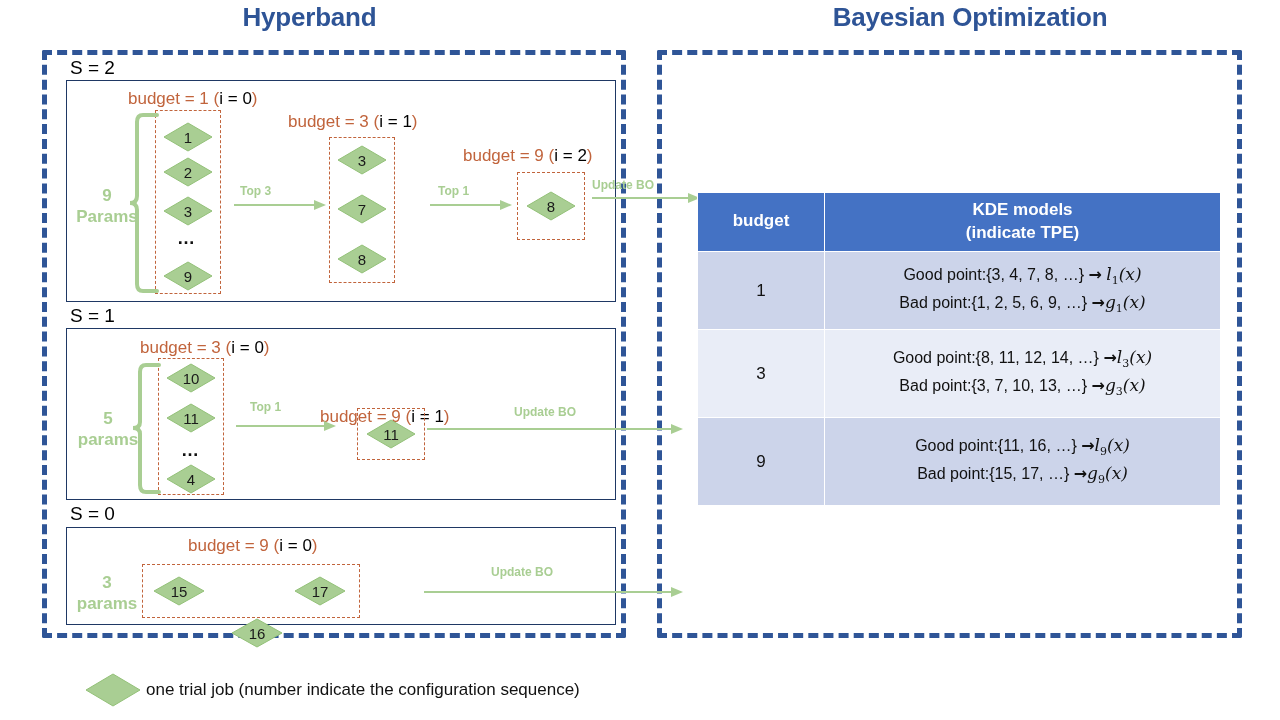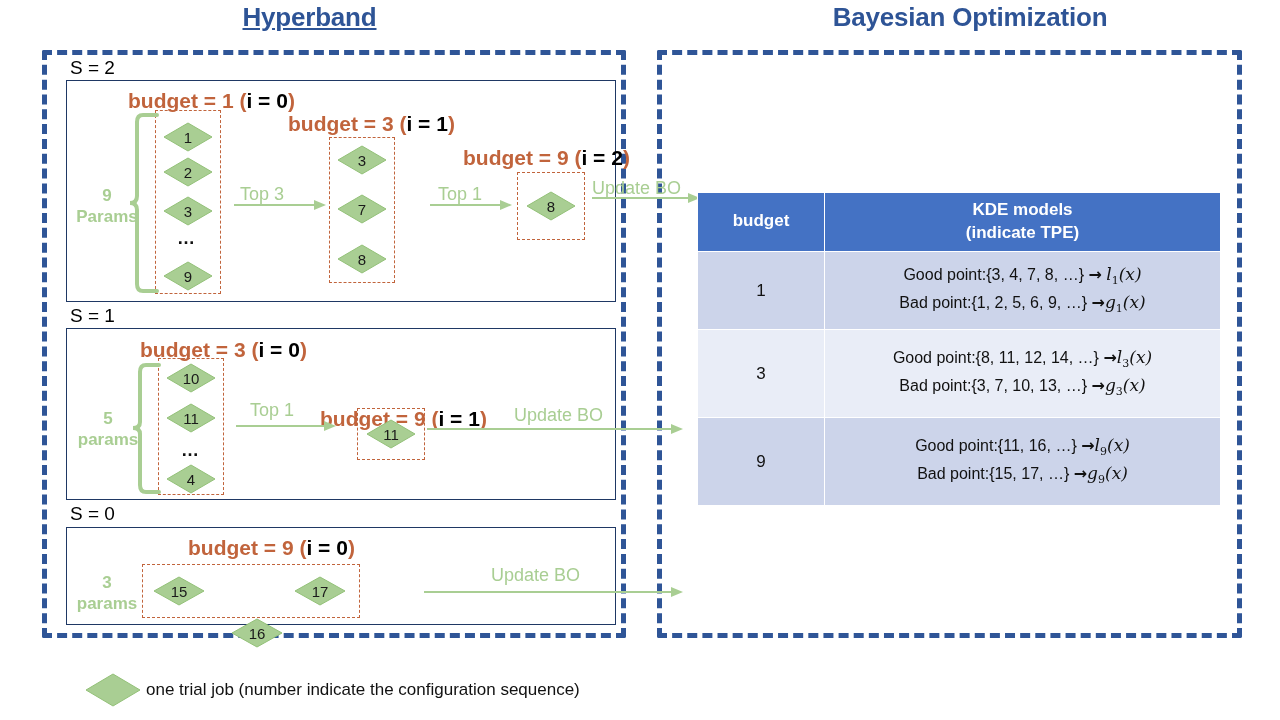--- a/index.html
+++ b/index.html
@@ -22,21 +22,21 @@
 
   
   .stage-box{
     border:1px solid #1F3864;box-sizing:border-box;background:transparent;
   }
 
   
   .s-label{font-size:19px;color:#000;}
 
   
-  .budget-label{font-size:21px;color:#C1643C;white-space:nowrap;font-weight:bold;}
+  .budget-label{font-size:17px;color:#C1643C;white-space:nowrap;}
   .budget-label .blk{color:#000000;}
 
   
   .group-box{
     border:1.5px dashed #C1643C;box-sizing:border-box;
   }
 
   
   .diamond{
     position:absolute;display:flex;align-items:center;justify-content:center;
@@ -47,21 +47,21 @@
     line-height:1;
   }
 
   
   .params-text{
     font-size:17px;color:#A9CE93;font-weight:bold;text-align:center;
     line-height:1.25;
   }
 
   
-  .arrow-label{font-size:18px;color:#A9CE93;font-weight:normal;white-space:nowrap;}
+  .arrow-label{font-size:12px;color:#A9CE93;font-weight:bold;white-space:nowrap;}
 
   .dots{font-size:18px;color:#111;font-weight:bold;letter-spacing:1px;}
 
   
   table.kde{
     border-collapse:collapse;table-layout:fixed;
     font-size:16px;color:#111;
   }
   table.kde th{
     background:#4472C4;color:#ffffff;font-weight:bold;font-size:17px;
@@ -77,21 +77,21 @@
   .math sub{font-style:normal;font-size:11px;}
   .arrowglyph{font-family:"DejaVu Sans", sans-serif;font-style:normal;
     font-weight:bold;font-size:16px;}
 
   
   .legend-text{font-size:17px;color:#111;}
 </style>
 </head>
 <body>
 
-<div class="abs title" style="left:152px;top:2px;width:315px;text-decoration:underline;">Hyperband</div>
+<div class="abs title" style="left:152px;top:2px;width:315px;">Hyperband</div>
 <div class="abs title" style="left:740px;top:2px;width:460px;">Bayesian Optimization</div>
 
 <div class="abs dashed-panel" style="left:42px;top:50px;width:584px;height:588px;"></div>
 <div class="abs dashed-panel" style="left:657px;top:50px;width:585px;height:588px;"></div>
 
 <div class="abs s-label" style="left:70px;top:57px;">S = 2</div>
 <div class="abs stage-box" style="left:66px;top:80px;width:550px;height:222px;"></div>
 
 <div class="abs budget-label" style="left:128px;top:89px;">
   <span>budget = 1 </span><span>(</span><span class="blk">i = 0</span><span>)</span>

